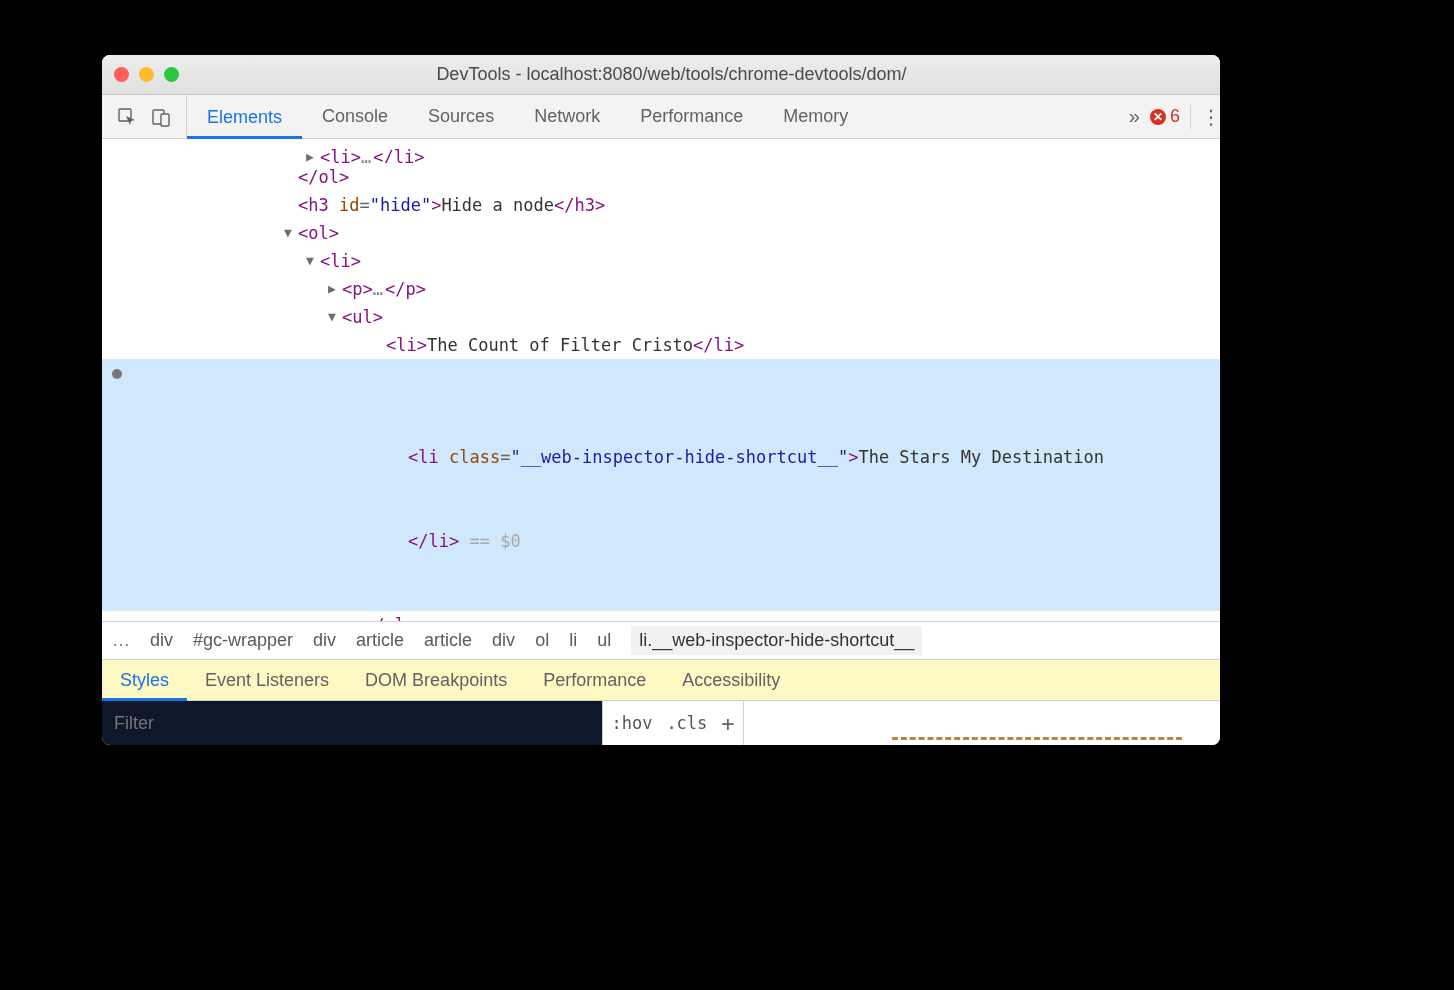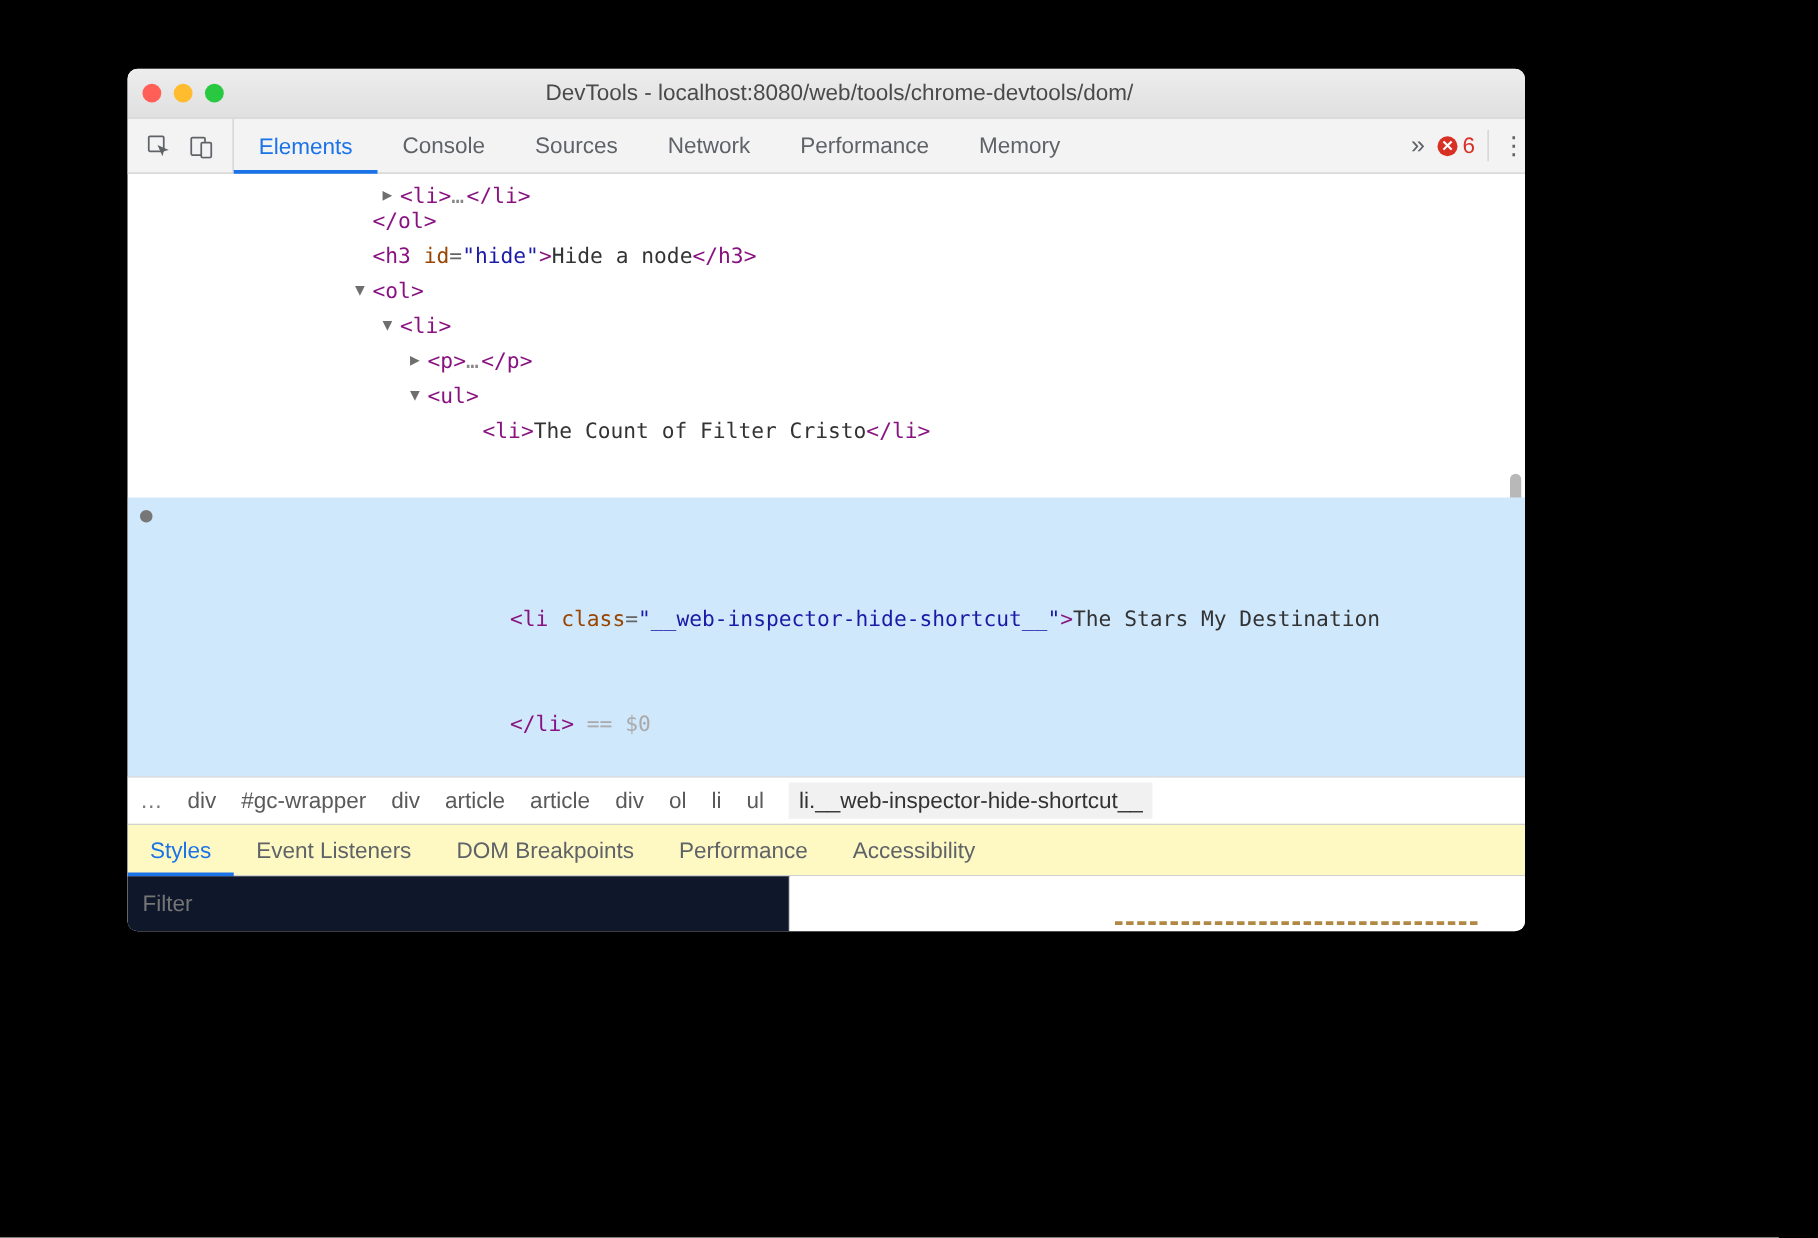--- a/index.html
+++ b/index.html
@@ -70,21 +70,20 @@
   .indent0 { padding-left: 196px; }
   .indent1 { padding-left: 218px; }
   .indent2 { padding-left: 240px; }
   .indent3 { padding-left: 262px; }
   .indent4 { padding-left: 284px; }
   .disc { position: absolute; margin-left: -14px; color: #6e6e6e; font-size: 13px; display: inline-block; width: 14px; }
   .hl {
     background: #cfe8fc;
     padding-left: 0;
     position: relative;
-    margin-top: 39px;
   }
   .hl .row { padding-left: 306px; display:block; }
   .hl .row2 { padding-left: 306px; display:block; }
   .hidden-dot { position: absolute; left: 10px; top: 10px; width: 10px; height: 10px; border-radius: 50%; background: #777; }
   .tg { color: #881280; } 
   .pn { color: #881280; }  
   .at { color: #994500; } 
   .eq { color: #666; }
   .av { color: #1a1aa6; }
   .tx { color: #333; }
@@ -235,18 +234,23 @@
   <div class="subtabs">
     <div class="subtab active">Styles</div>
     <div class="subtab">Event Listeners</div>
     <div class="subtab">DOM Breakpoints</div>
     <div class="subtab">Performance</div>
     <div class="subtab">Accessibility</div>
   </div>
 
   <div class="styles-row">
     <input class="filter-input" placeholder="Filter" style="">
+    <div class="style-ctrls">
+      <span>:hov</span>
+      <span>.cls</span>
+      <span class="plus-btn">+</span>
+    </div>
     <div class="box-preview">
       <div class="dashed"></div>
     </div>
   </div>
 
 </div>
 
 </body></html>

